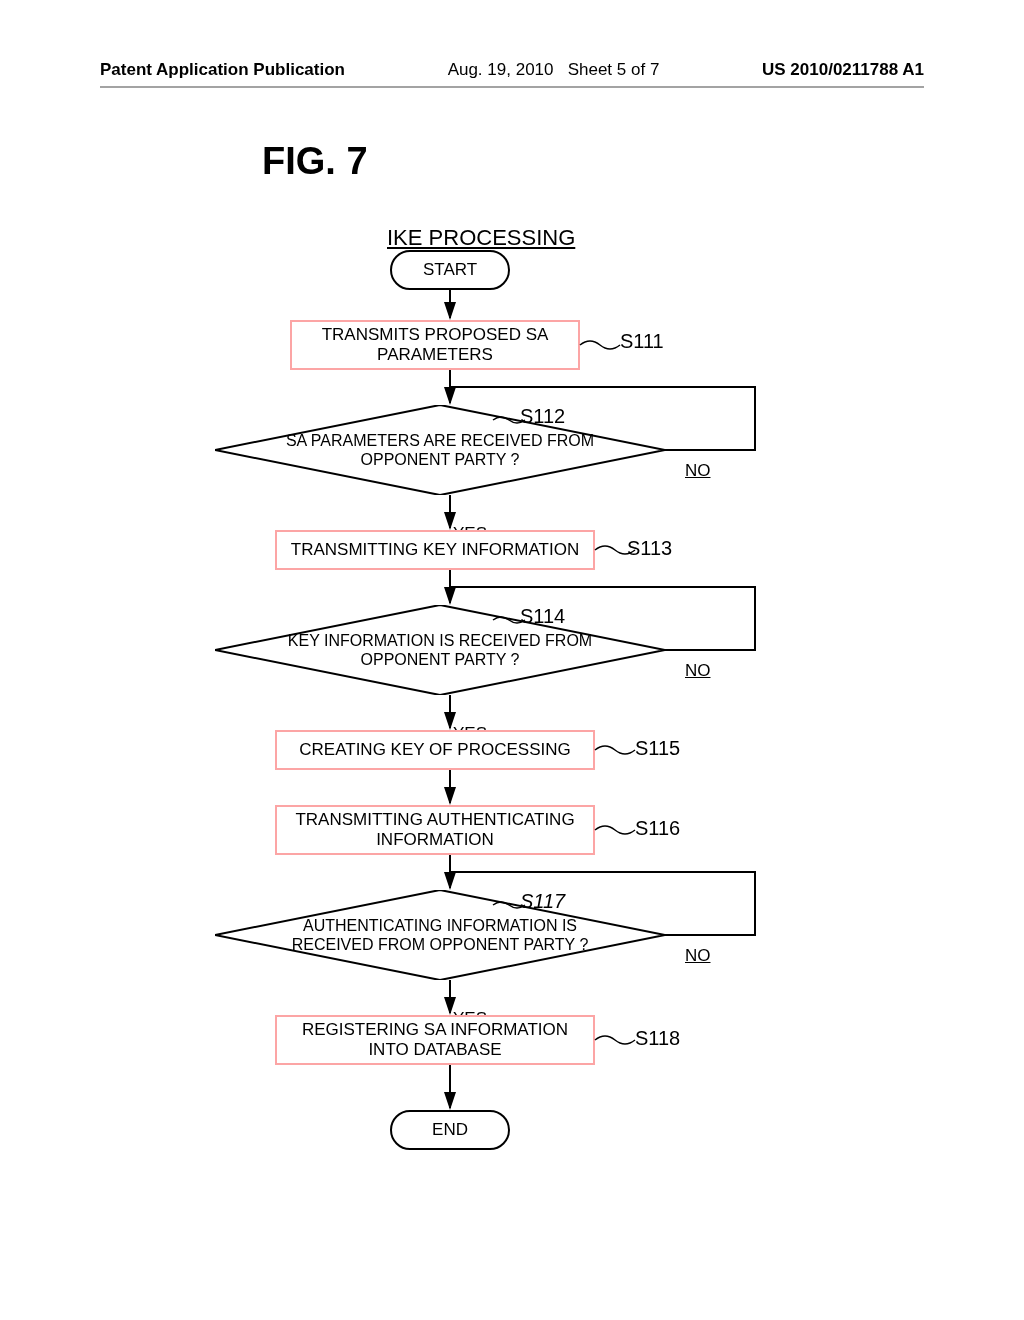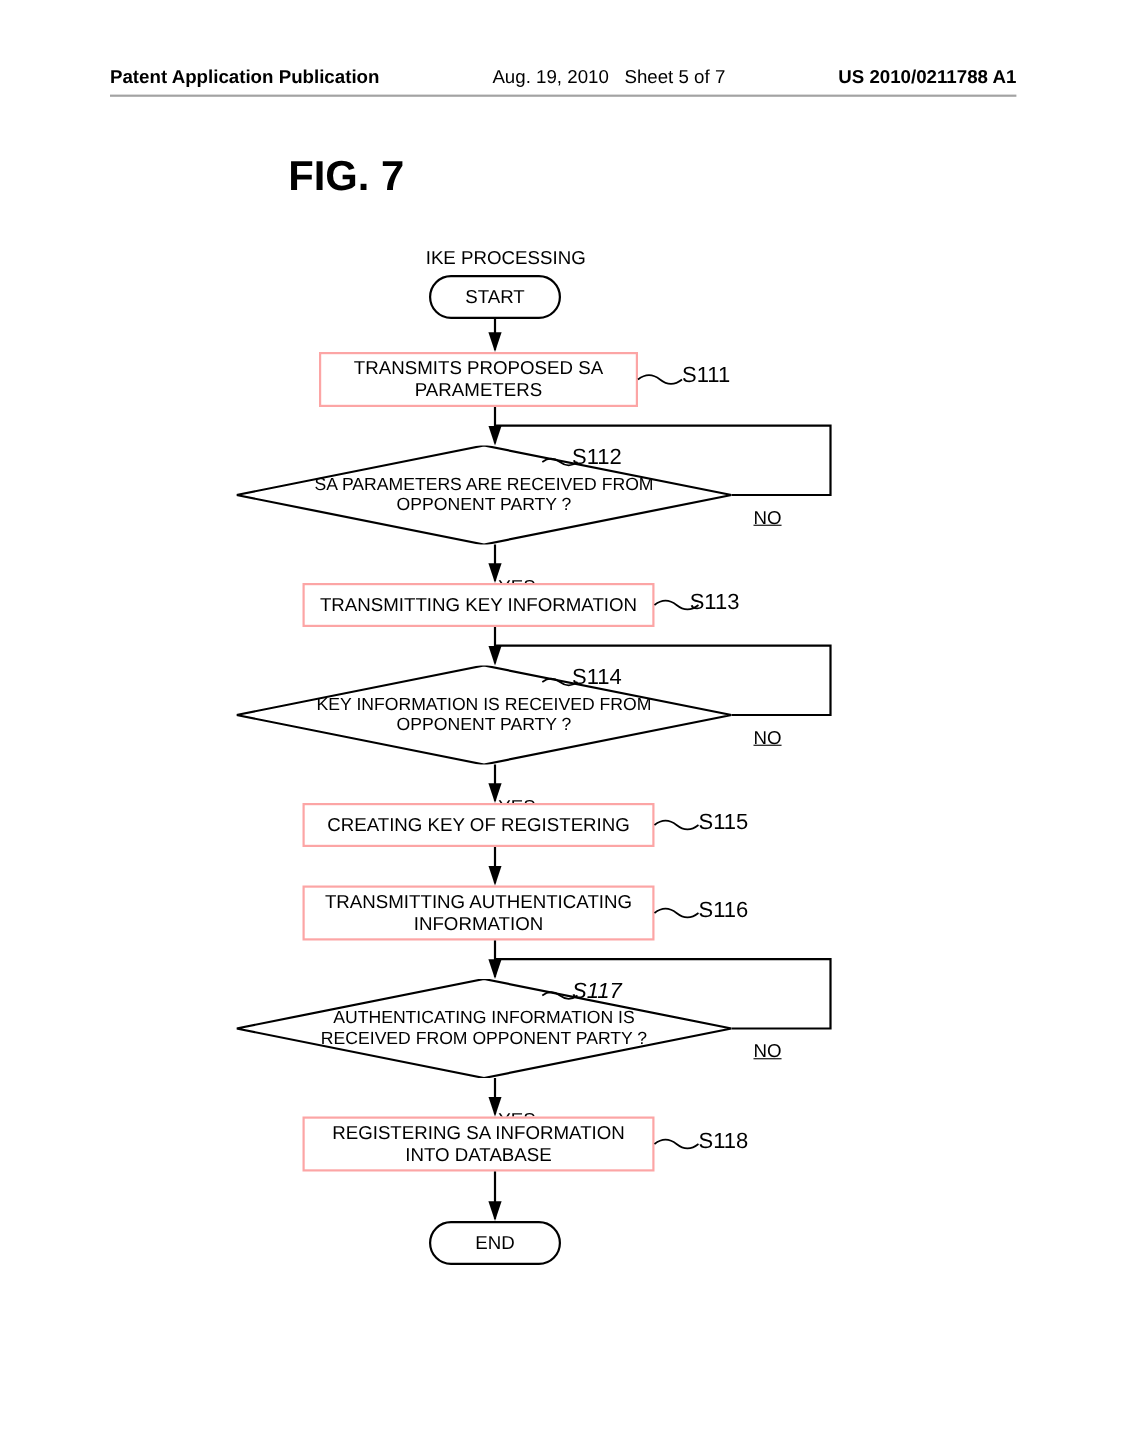--- a/index.html
+++ b/index.html
@@ -76,21 +76,22 @@
     display: flex;
     align-items: center;
     justify-content: center;
     text-align: center;
     font-size: 16px;
     padding: 0 50px;
     line-height: 1.2;
   }
   .proc-title {
     position: absolute;
-    font-size: 17px;
+    font-size: 22px;
+    text-decoration: underline;
   }
   .lbl {
     position: absolute;
     font-size: 20px;
   }
   .branch-lbl {
     position: absolute;
     font-size: 17px;
     text-decoration: underline;
     margin-top: 24px;
@@ -153,21 +154,21 @@
       </svg>
     <div class="dtext">
         <span>KEY INFORMATION IS RECEIVED FROM OPPONENT PARTY ?</span>
       </div>
   </div>
   <div class="lbl" style="left:405px; top:380px;">S114</div>
   <div class="branch-lbl" style="left:338px; top:475px;">YES</div>
   <div class="branch-lbl" style="left:570px; top:412px;">NO</div>
 
   <div class="process" style="left:160px; top:505px; width:320px; height:40px;">
-    <span>CREATING KEY OF REGISTERING</span>
+    <span>CREATING KEY OF PROCESSING</span>
   </div>
   <div class="lbl" style="left:520px; top:512px;">S115</div>
 
   <div class="process" style="left:160px; top:580px; width:320px; height:50px;">
     <span>TRANSMITTING AUTHENTICATING INFORMATION</span>
   </div>
   <div class="lbl" style="left:520px; top:592px;">S116</div>
 
   <div class="diamond" style="left:100px; top:665px; width:450px; height:90px;">
     <svg width="450" height="90">

